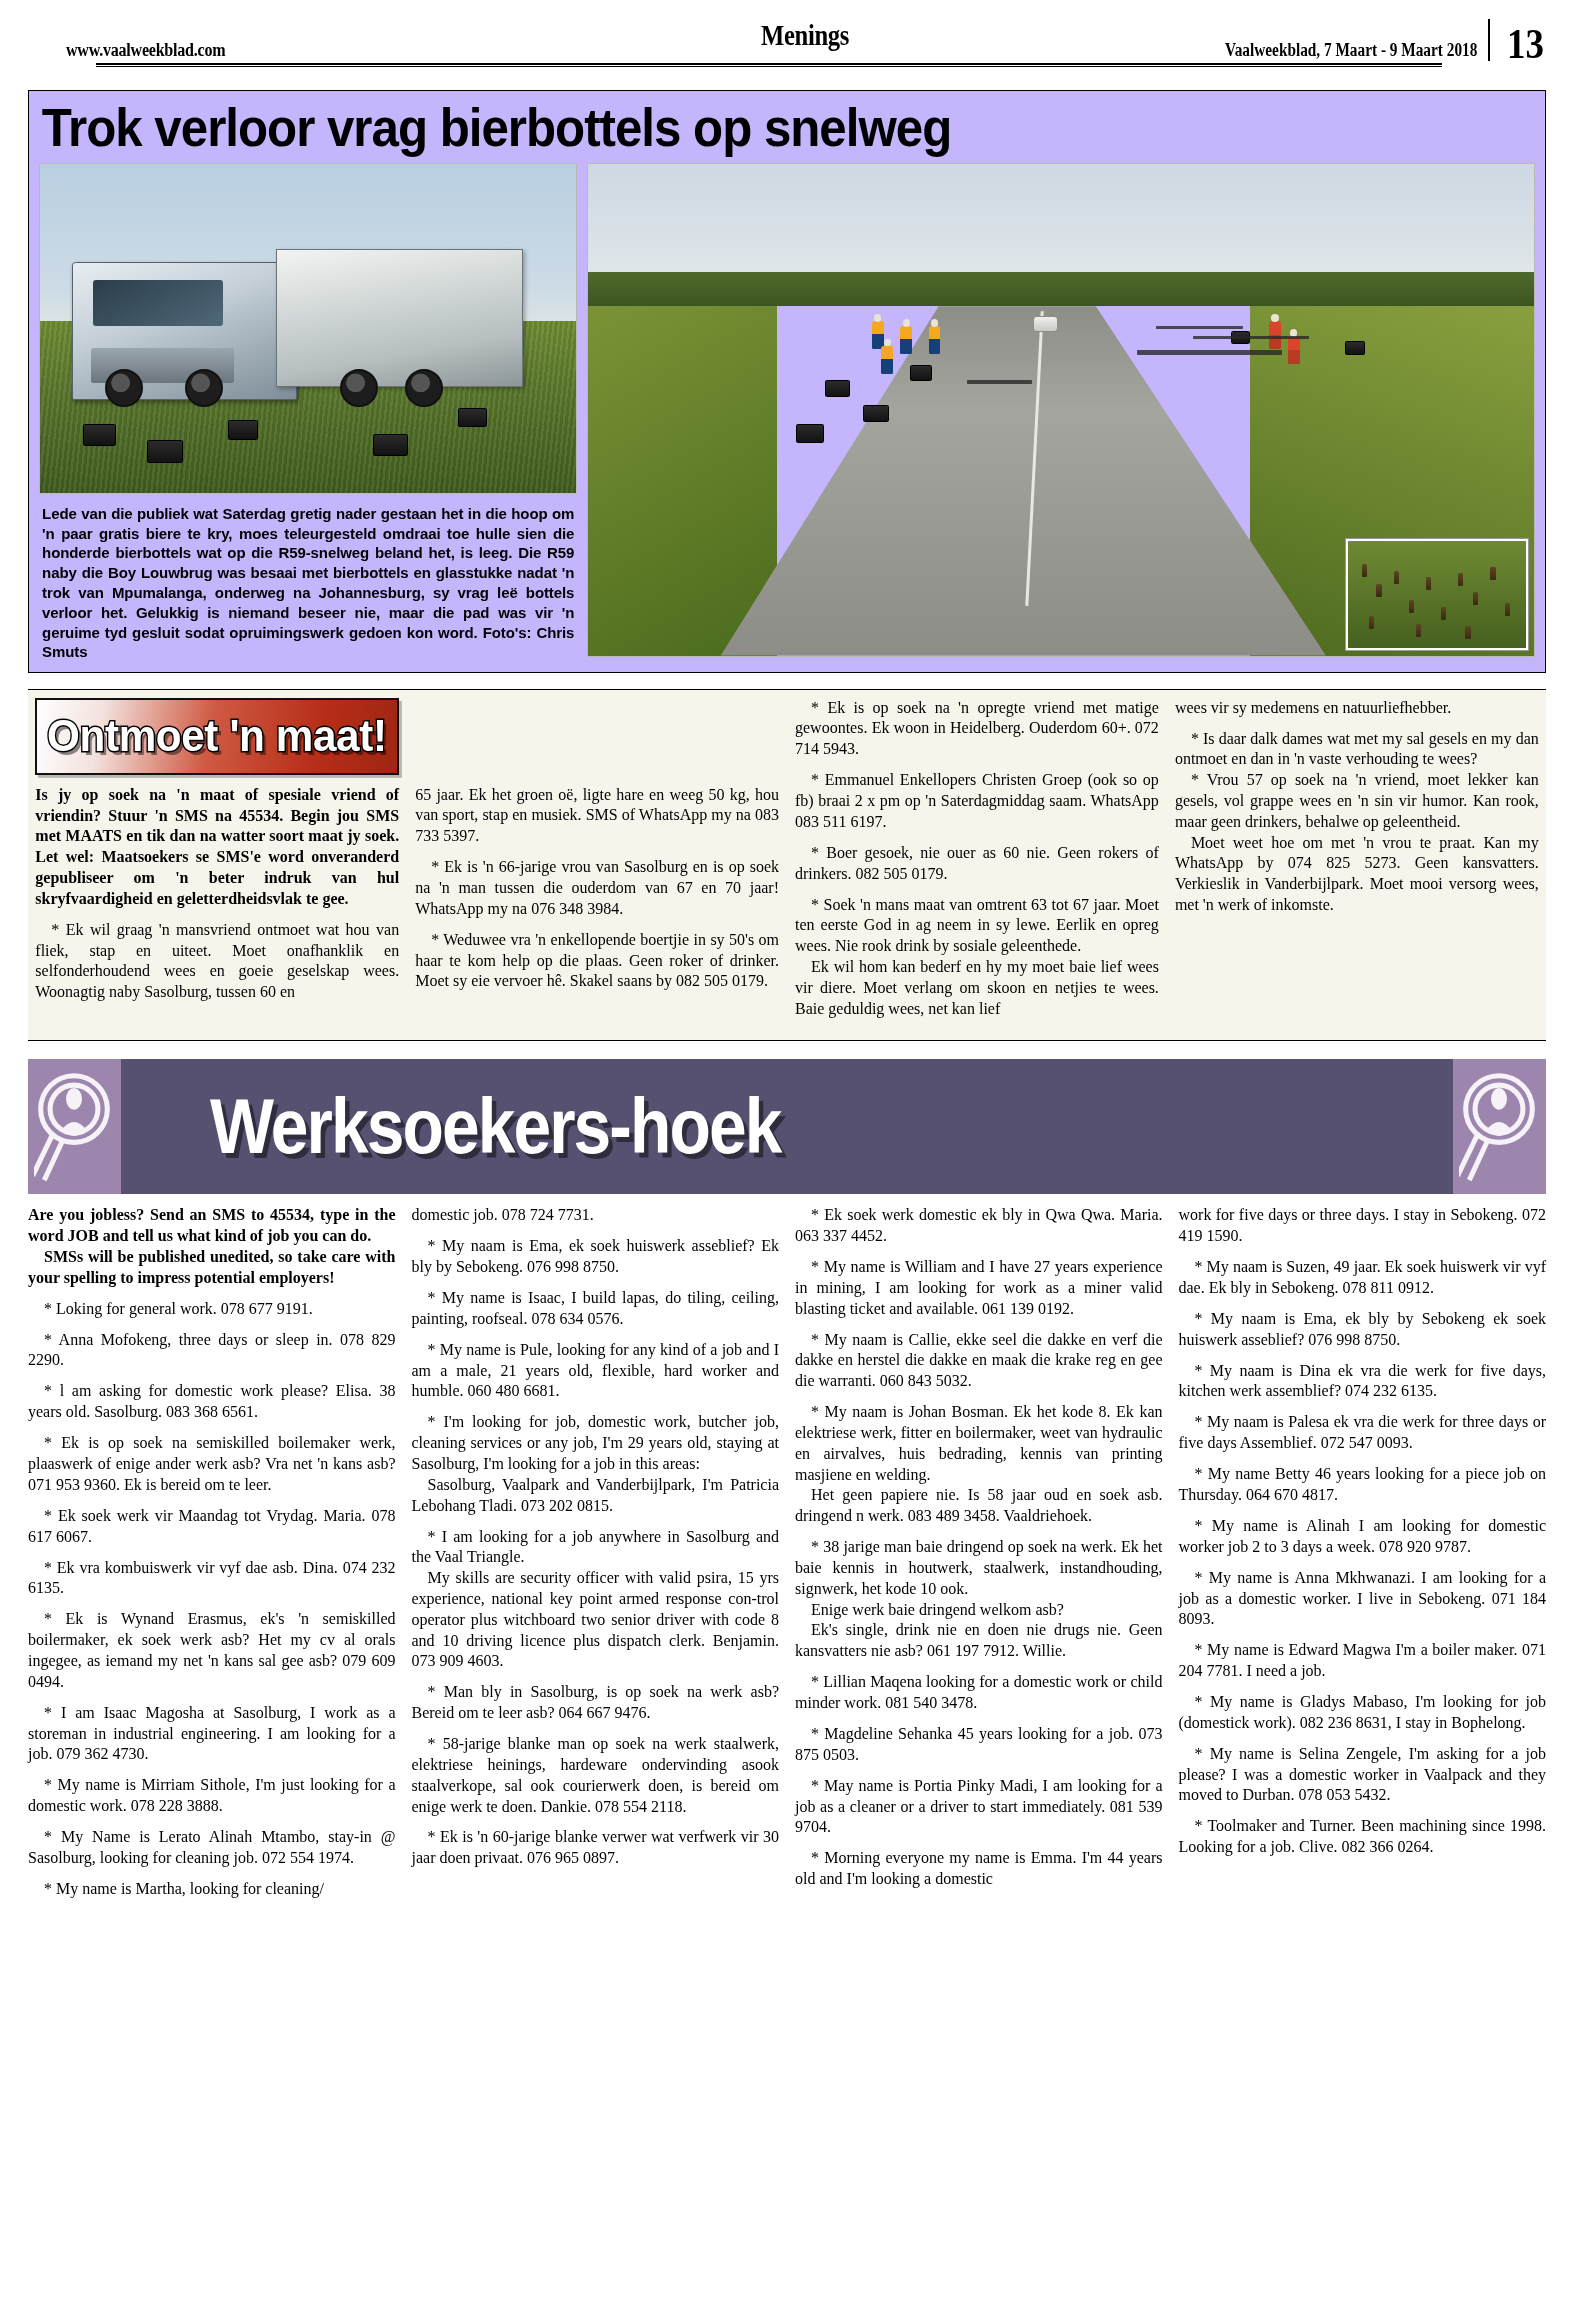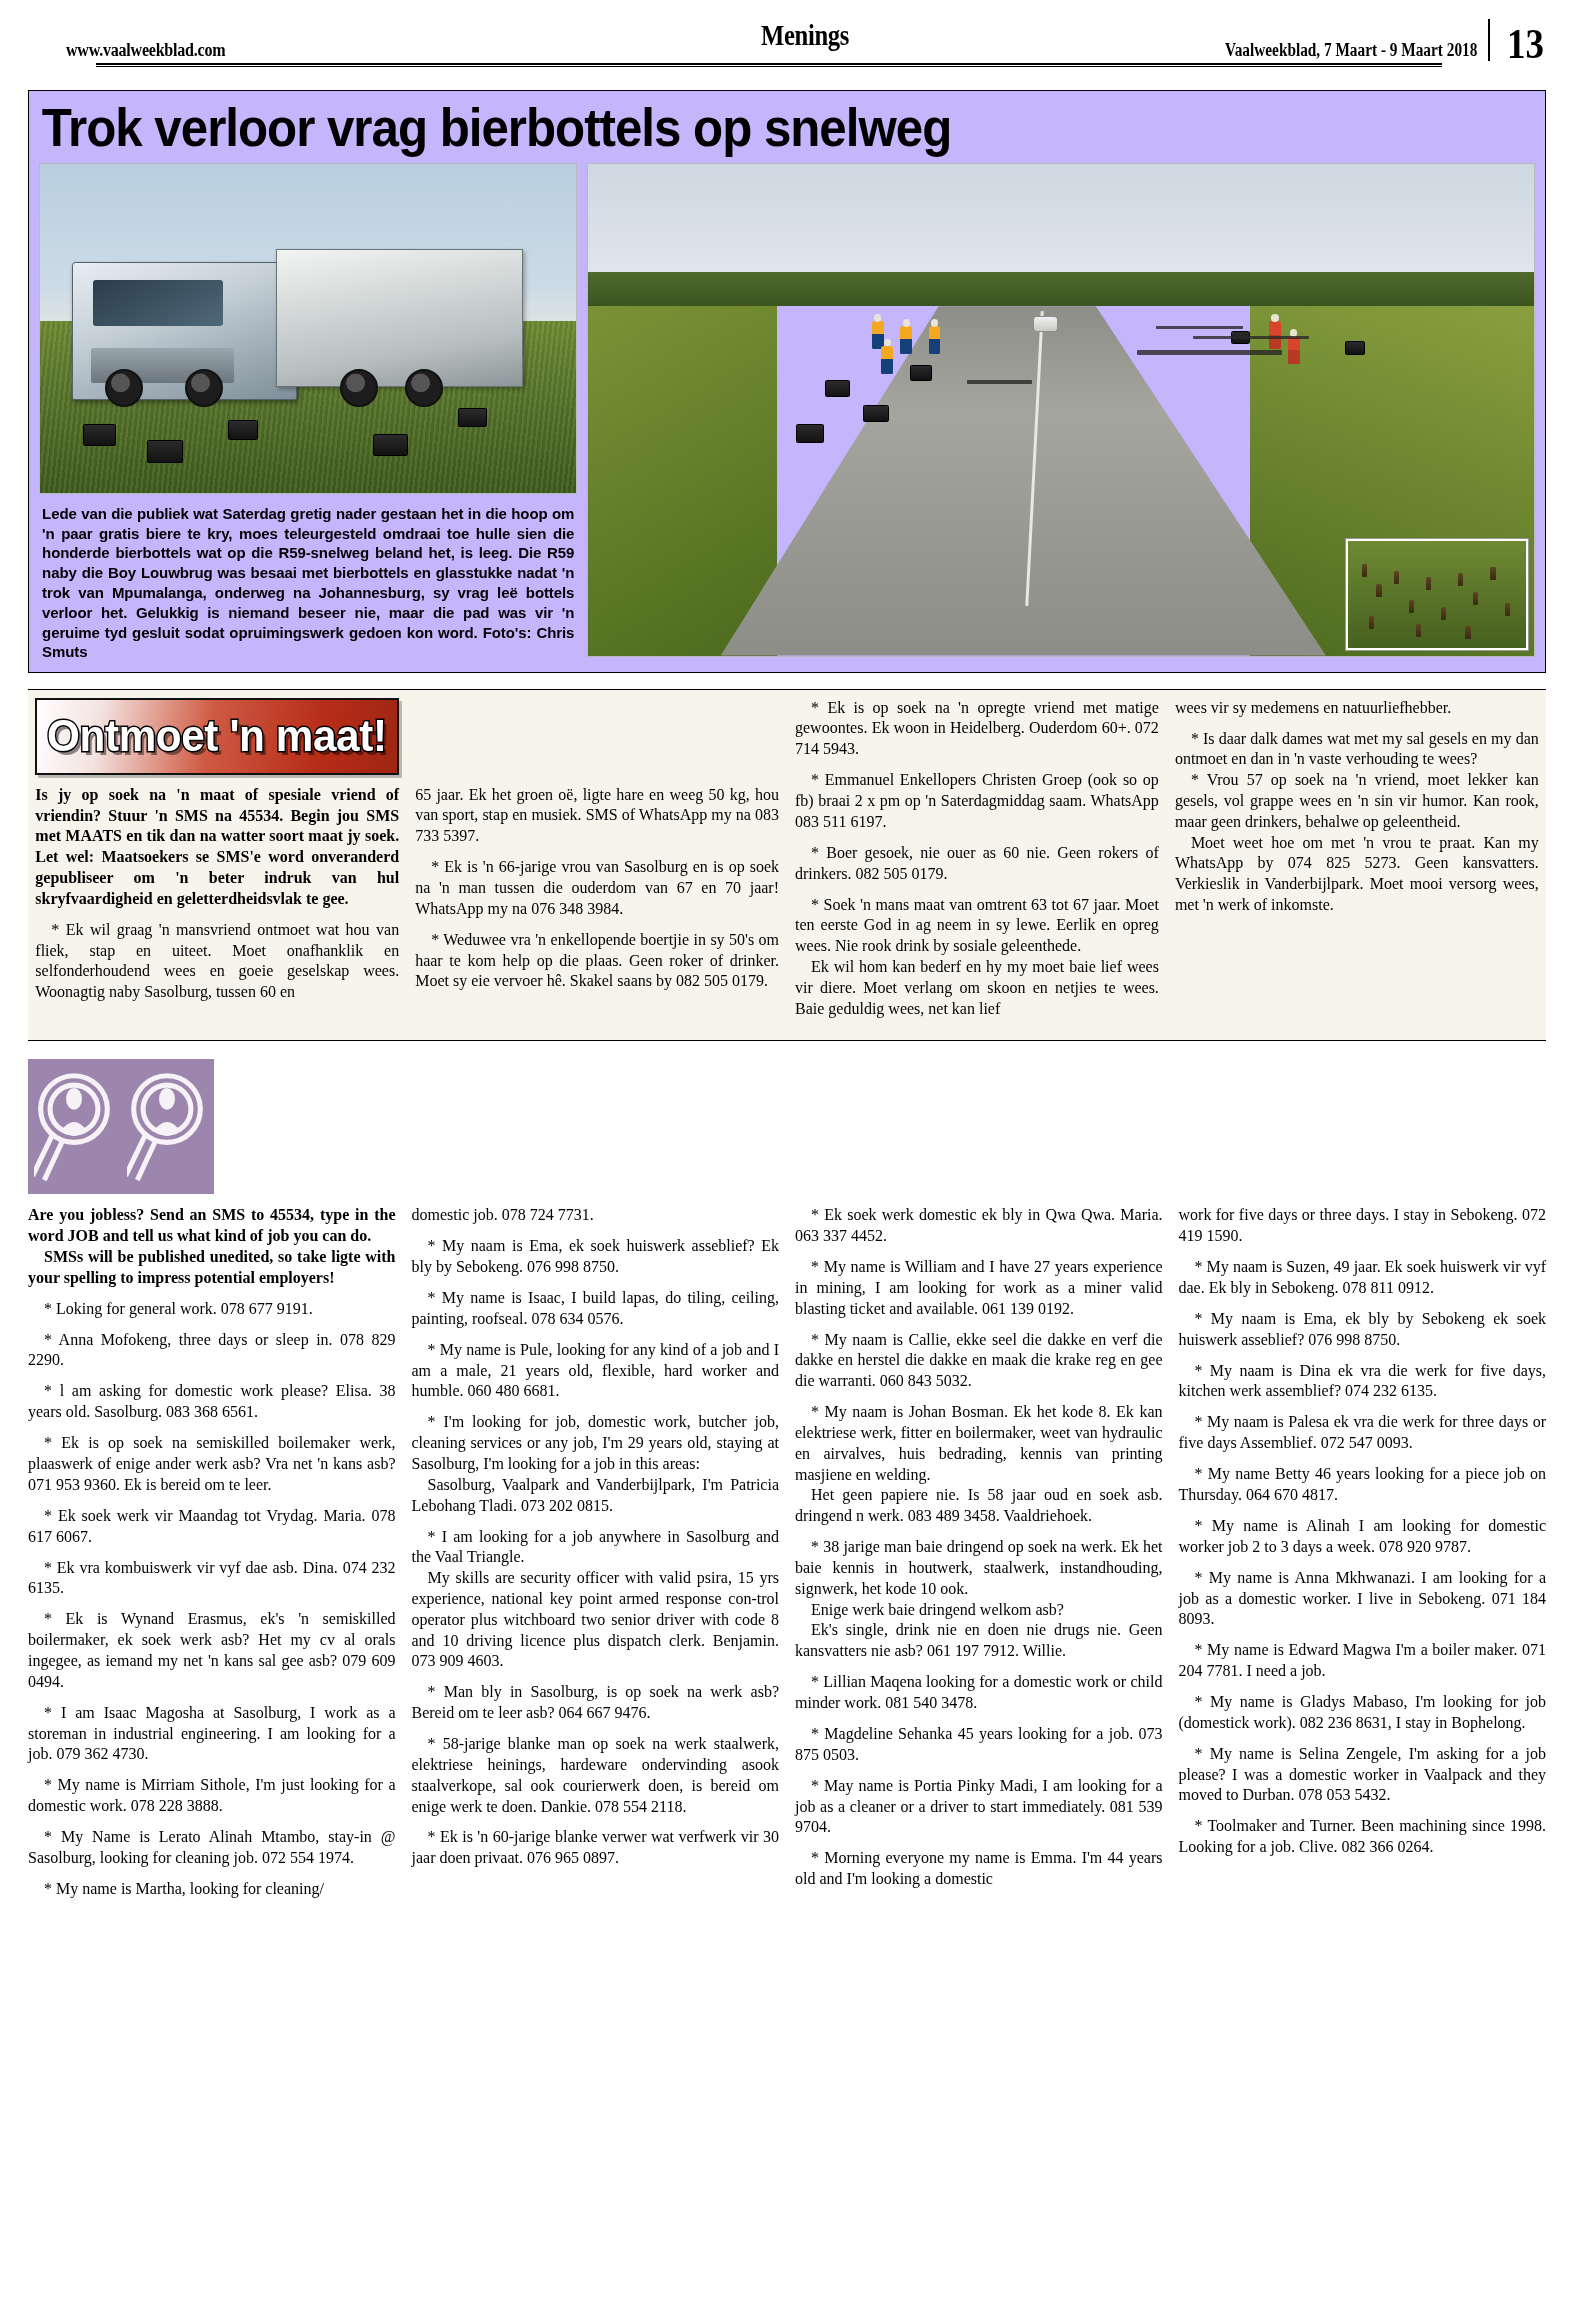--- a/index.html
+++ b/index.html
@@ -500,20 +500,23 @@
               <circle cx="55" cy="58" r="46"></circle>
               <circle cx="55" cy="58" r="33"></circle>
               <line x1="26" y1="92" x2="-2" y2="150"></line>
               <line x1="40" y1="100" x2="14" y2="156"></line>
             </g>
             <ellipse cx="55" cy="44" rx="11" ry="15" fill="#f6f2f7"></ellipse>
             <path d="M37 88 q18 -24 36 0 q-18 14 -36 0 z" fill="#f6f2f7"></path>
           </svg>
         </div>
       </div>
+      <div class="werk-title-pane">
+        <span class="werk-title">Werksoekers-hoek</span>
+      </div>
       <div class="werk-icon-pane">
         <div class="magnifier">
           <svg viewBox="0 0 110 160" xmlns="http://www.w3.org/2000/svg">
             <g fill="none" stroke="#f6f2f7" stroke-width="7">
               <circle cx="55" cy="58" r="46"></circle>
               <circle cx="55" cy="58" r="33"></circle>
               <line x1="26" y1="92" x2="-2" y2="150"></line>
               <line x1="40" y1="100" x2="14" y2="156"></line>
             </g>
             <ellipse cx="55" cy="44" rx="11" ry="15" fill="#f6f2f7"></ellipse>
@@ -521,21 +524,21 @@
           </svg>
         </div>
       </div>
     </div>
 
     <div class="werk-cols">
 
       <div class="werk-col">
         <div class="body-text">
           <p class="lead">Are you jobless? Send an SMS to 45534, type in the word JOB and tell us what kind of job you can do.</p>
-          <p class="lead2">SMSs will be published unedited, so take ligte with your spelling to impress potential employers!</p>
+          <p class="lead2">SMSs will be published unedited, so take care with your spelling to impress potential employers!</p>
           <p>* Loking for general work. 078 677 9191.</p>
           <p>* Anna Mofokeng, three days or sleep in. 078 829 2290.</p>
           <p>* l am asking for domestic work please? Elisa. 38 years old. Sasolburg. 083 368 6561.</p>
           <p>* Ek is op soek na semiskilled boilemaker werk, plaaswerk of enige ander werk asb? Vra net 'n kans asb? 071 953 9360. Ek is bereid om te leer.</p>
           <p>* Ek soek werk vir Maandag tot Vrydag. Maria. 078 617 6067.</p>
           <p>* Ek vra kombuiswerk vir vyf dae asb. Dina.  074 232 6135.</p>
           <p>* Ek is Wynand Erasmus, ek's 'n semiskilled boilermaker, ek soek werk asb? Het my cv al orals ingegee, as iemand my net 'n kans sal gee asb? 079 609 0494.</p>
           <p>* I am Isaac Magosha at Sasolburg, I work as a storeman in industrial engineering. I am looking for a job. 079 362 4730.</p>
           <p>* My name is Mirriam Sithole, I'm just looking for a domestic work. 078 228 3888.</p>
           <p>* My Name is Lerato Alinah Mtambo, stay-in @ Sasolburg, looking for cleaning job. 072 554 1974.</p>

